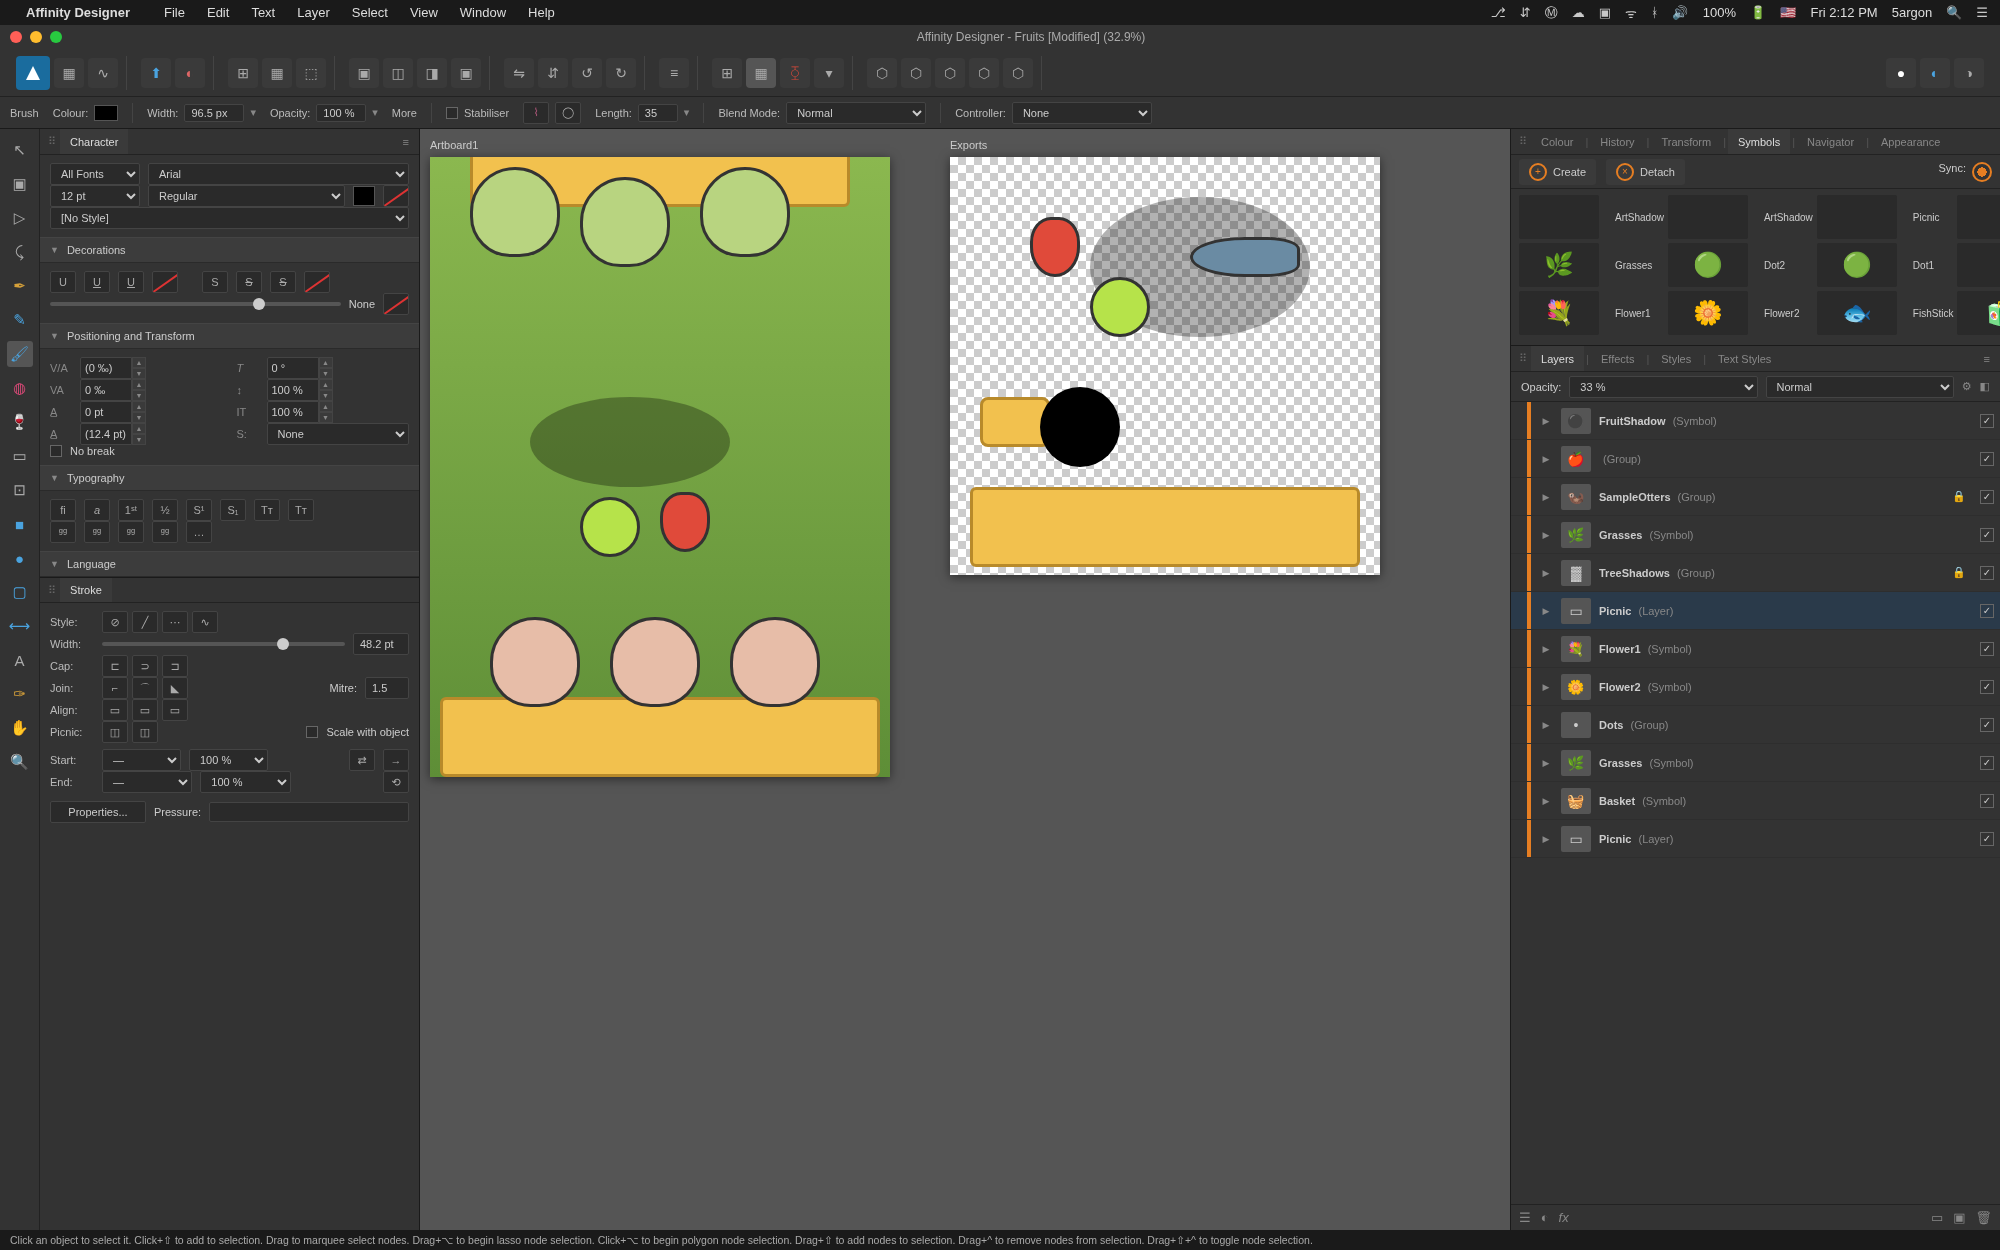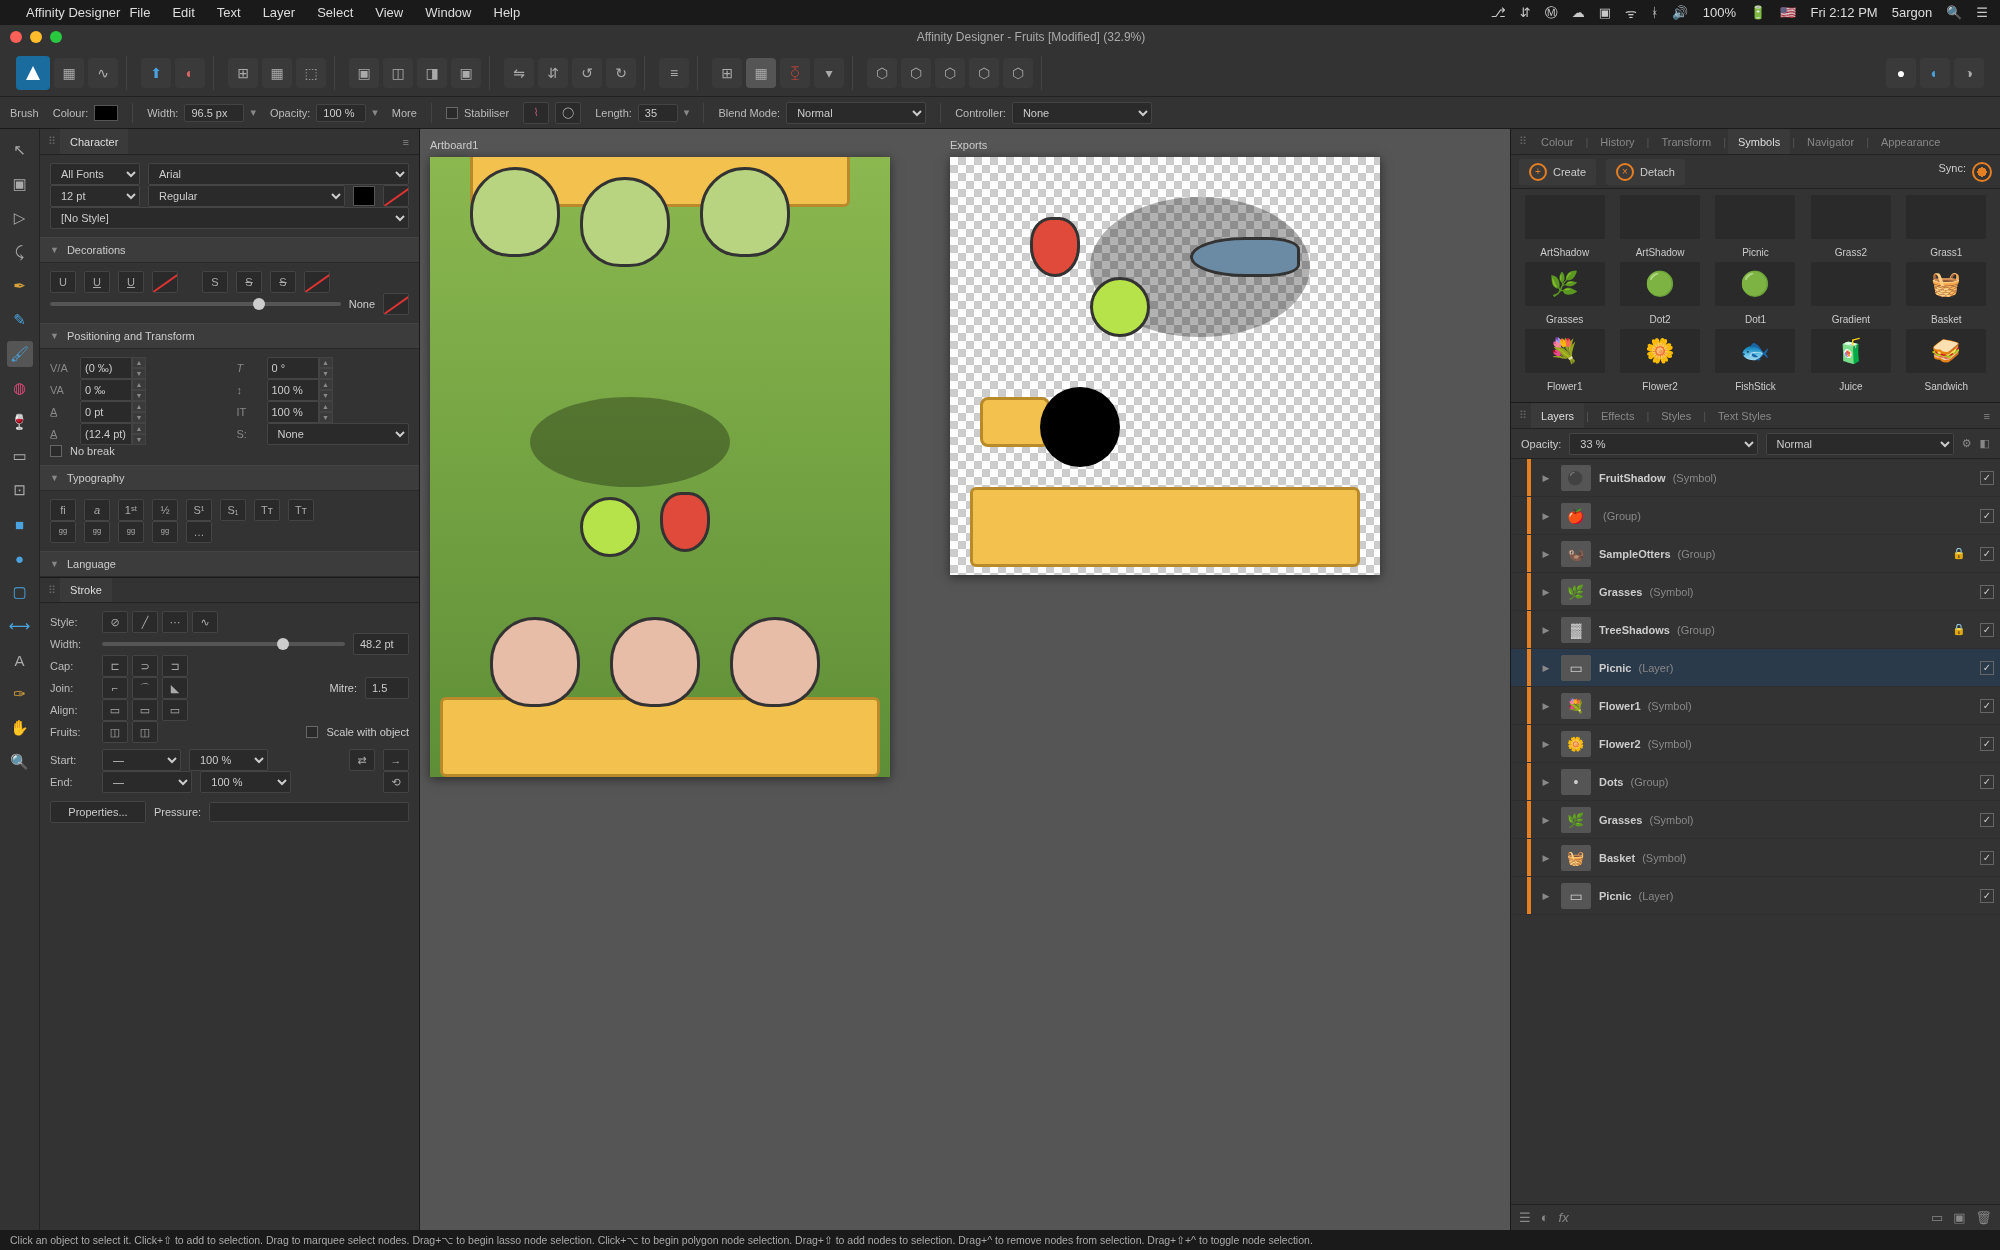--- a/index.html
+++ b/index.html
@@ -1,21 +1,21 @@
 <!DOCTYPE html>
 <html><head>
 <meta charset="utf-8">
 <style>
 * { margin: 0; padding: 0; box-sizing: border-box; font-family: -apple-system, BlinkMacSystemFont, "Helvetica Neue", Arial, sans-serif; user-select: none; }
 body { background: #2a2a2a; color: #ccc; font-size: 11px; overflow: hidden; width: 2000px; height: 1250px; }
 
 
 .menubar { height: 25px; background: #1a1a1a; display: flex; align-items: center; padding: 0 12px; font-size: 13px; color: #ddd; }
 .menubar .apple { margin-right: 14px; font-size: 16px; }
-.menubar .app-name { font-weight: 400; margin-right: 9px; }
+.menubar .app-name { font-weight: 700; margin-right: 34px; }
 .menubar .menu-item { margin-right: 22px; cursor: default; }
 .menubar .spacer { flex: 1; }
 .menubar .status-item { margin-left: 14px; font-size: 13px; }
 .menubar .status-icon { margin-left: 14px; opacity: 0.9; }
 
 
 .titlebar { height: 24px; background: #333; display: flex; align-items: center; color: #aaa; font-size: 12px; }
 .traffic { display: flex; gap: 8px; padding-left: 10px; }
 .traffic span { width: 12px; height: 12px; border-radius: 50%; display: inline-block; }
 .traffic .close { background: #ff5f57; }
@@ -88,21 +88,21 @@
   background-size:16px 16px; background-position:0 0,0 8px,8px -8px,-8px 0; background-color:#fff; overflow:hidden; }
 
 
 .symbols-area { flex: 0 0 auto; }
 .sym-toolbar { height: 34px; display: flex; align-items: center; padding: 0 8px; gap: 10px; border-bottom: 1px solid #222; }
 .sym-btn { display: flex; align-items: center; gap: 6px; background: #3a3a3a; padding: 4px 10px; border-radius: 3px; font-size: 11px; }
 .sym-btn .ico { width:18px; height:18px; border-radius:50%; border:2px solid #e67e22; display:flex; align-items:center; justify-content:center; font-size:10px; color:#e67e22; }
 .sym-sync { margin-left: auto; display:flex; align-items:flex-start; gap:6px; font-size:11px; }
 .sym-sync .tog { width:20px; height:20px; border-radius:50%; border:2px solid #e67e22; background:radial-gradient(circle,#e67e22 40%,transparent 42%); }
 .sym-grid { display: grid; grid-template-columns: repeat(5, 1fr); gap: 4px 4px; padding: 6px 8px 10px; }
-.sym-item { display: flex; flex-direction: column; align-items: center; gap: 8px; }
+.sym-item { display: flex; flex-direction: row; align-items: center; gap: 16px; }
 .sym-thumb { width: 80px; height: 44px; background: #2a2a2a; border-radius: 2px; display:flex; align-items:center; justify-content:center; font-size:24px; }
 .sym-name { font-size: 10px; color: #ccc; }
 
 .layers-area { flex: 1; display: flex; flex-direction: column; min-height: 0; border-top:1px solid #1a1a1a; }
 .layers-opacity { height: 30px; display: flex; align-items: center; padding: 0 10px; gap: 8px; border-bottom: 1px solid #222; font-size: 11px; }
 .layers-list { flex: 1; overflow-y: auto; }
 .layer-row { height: 38px; display: flex; align-items: center; padding: 0 6px 0 0; border-bottom: 1px solid #2e2e2e; gap: 8px; }
 .layer-row .orange-bar { width: 4px; height: 100%; background: #e67e22; }
 .layer-row .expand { width: 14px; color: #888; font-size: 9px; text-align:center; }
 .layer-row .thumb { width: 30px; height: 26px; background: #555; border-radius: 2px; display:flex; align-items:center; justify-content:center; font-size:14px; }
@@ -511,21 +511,21 @@
         </div>
       <div class="row">
           <label>Align:</label>
           <div class="btn-group">
             <div class="mini-btn">▭</div>
             <div class="mini-btn">▭</div>
             <div class="mini-btn">▭</div>
           </div>
         </div>
       <div class="row">
-          <label>Fruits:</label>
+          <label>Picnic:</label>
           <div class="btn-group">
             <div class="mini-btn">◫</div>
             <div class="mini-btn">◫</div>
           </div>
           <div style="flex:1"></div>
           <div class="ctx-chk"></div>
           <span>Scale with object</span>
         </div>
       <div style="height:6px"></div>
       <div class="row">

